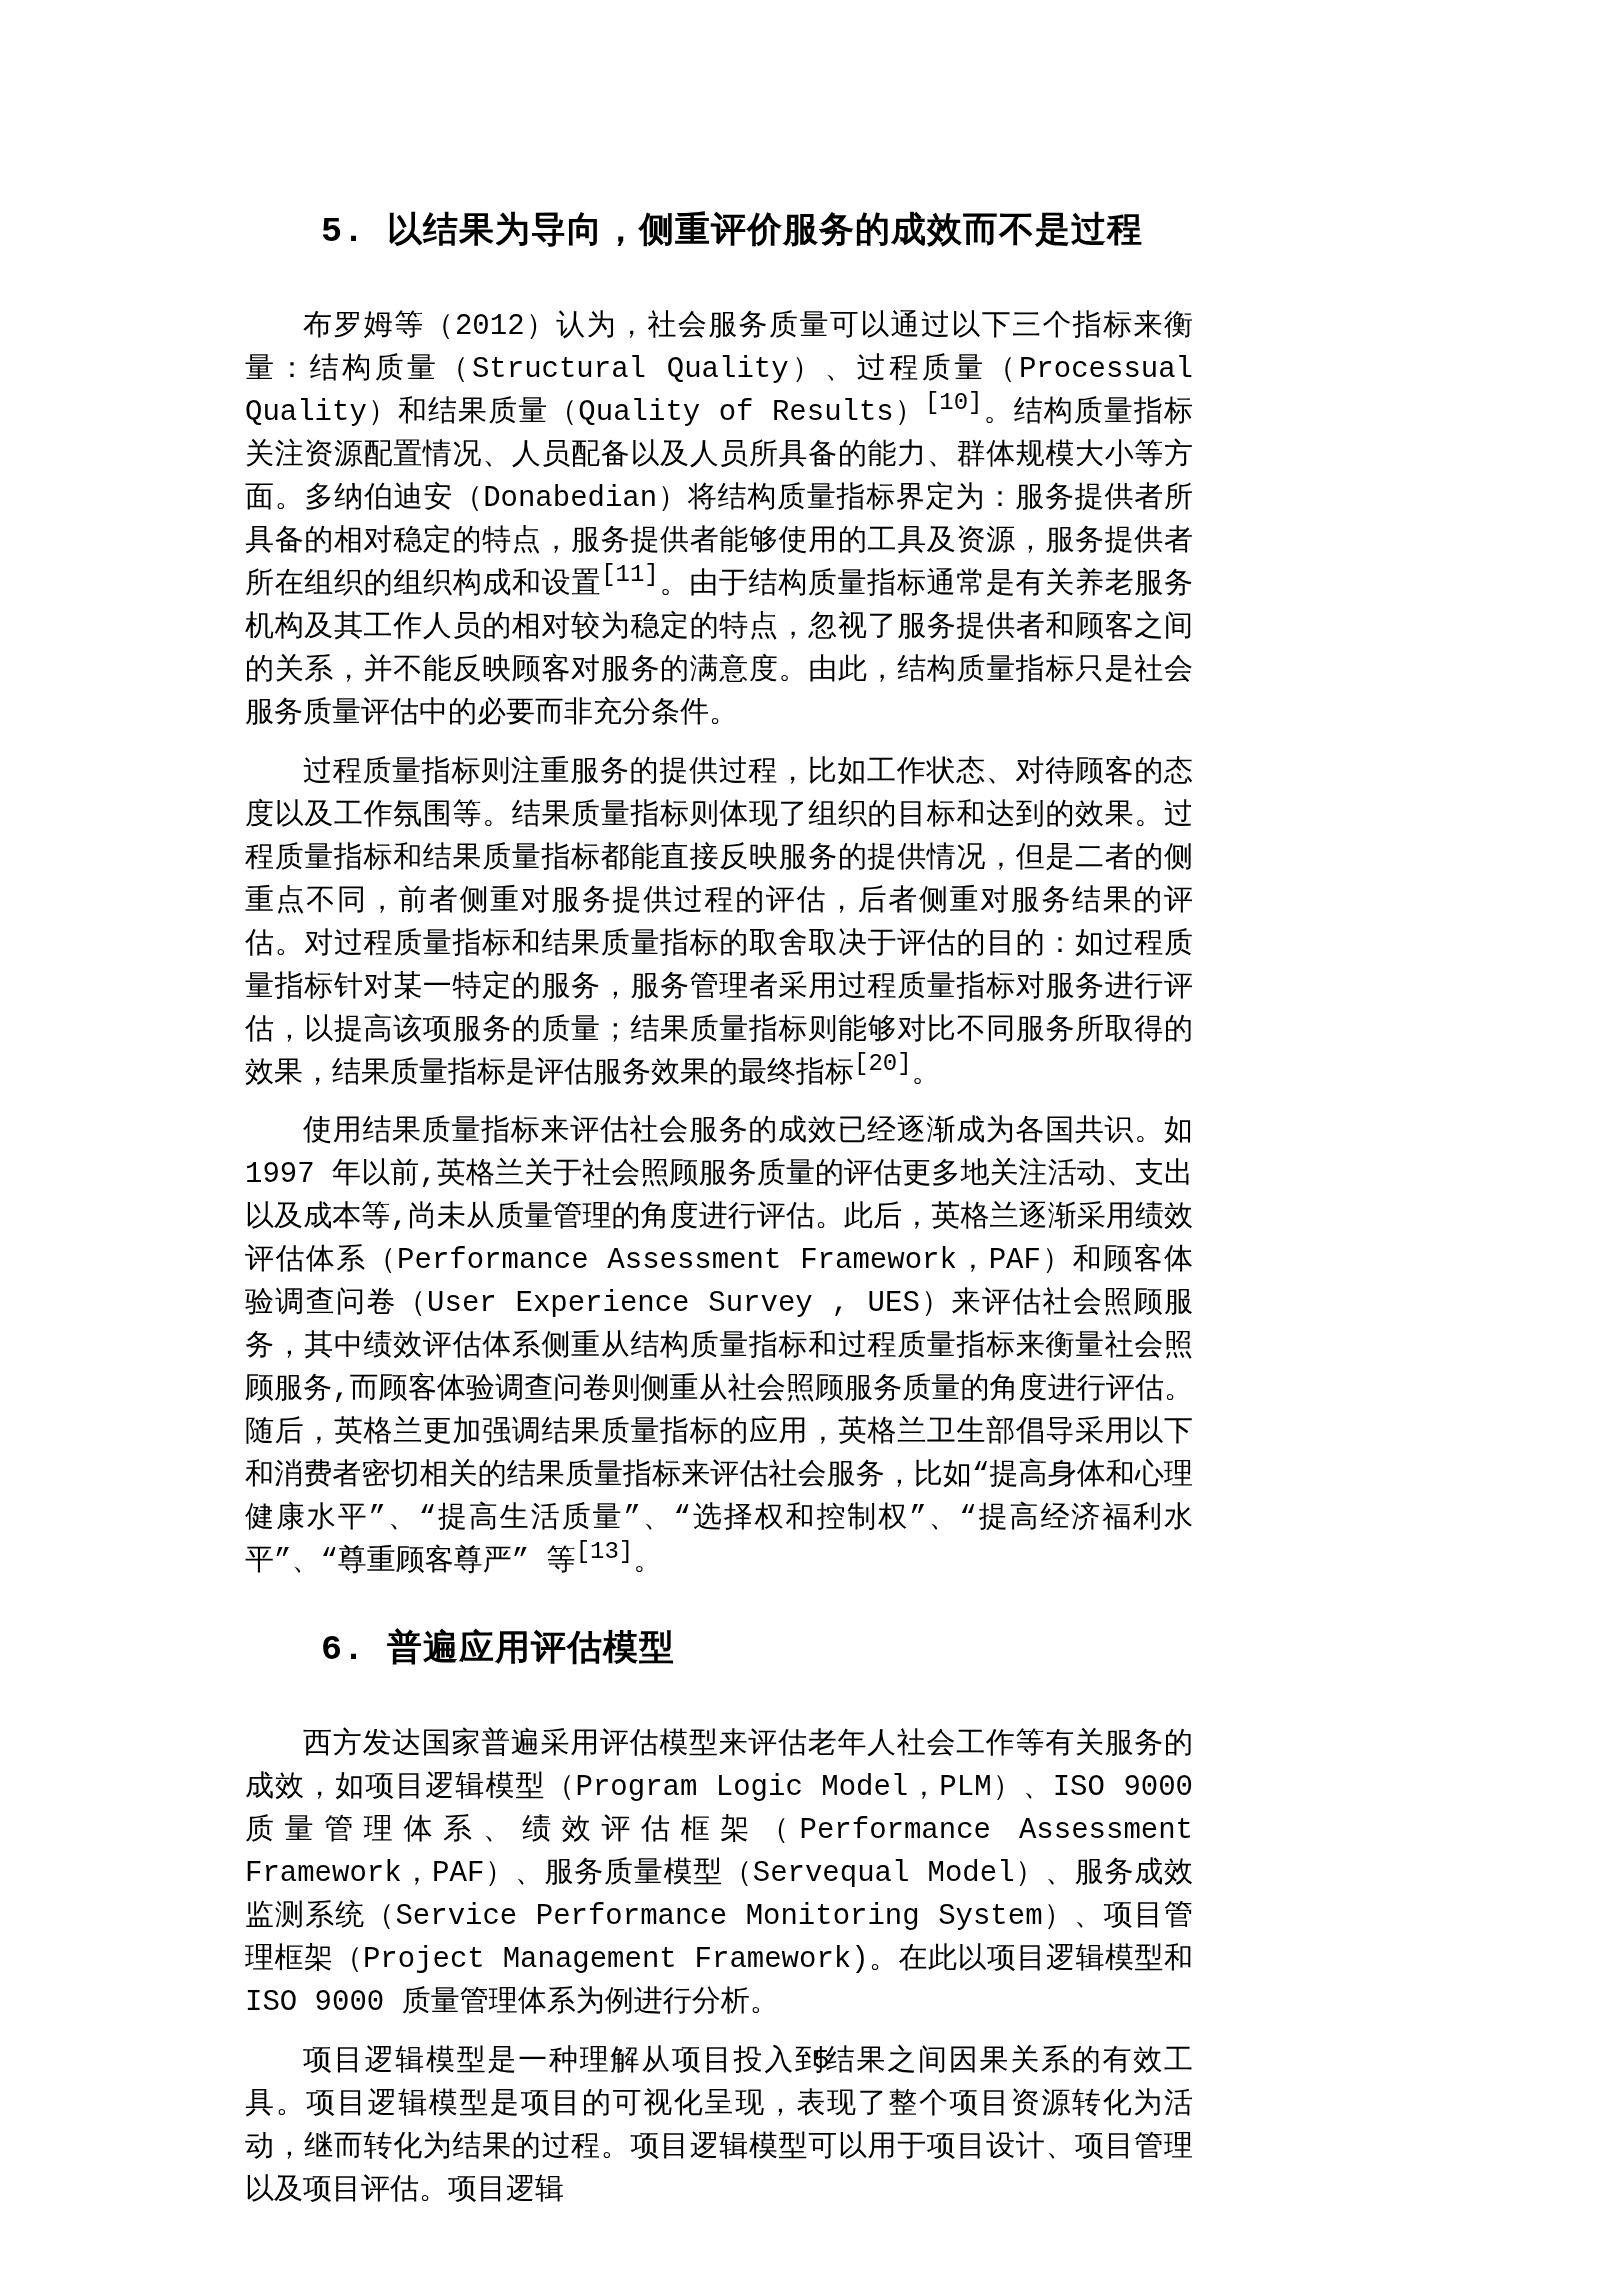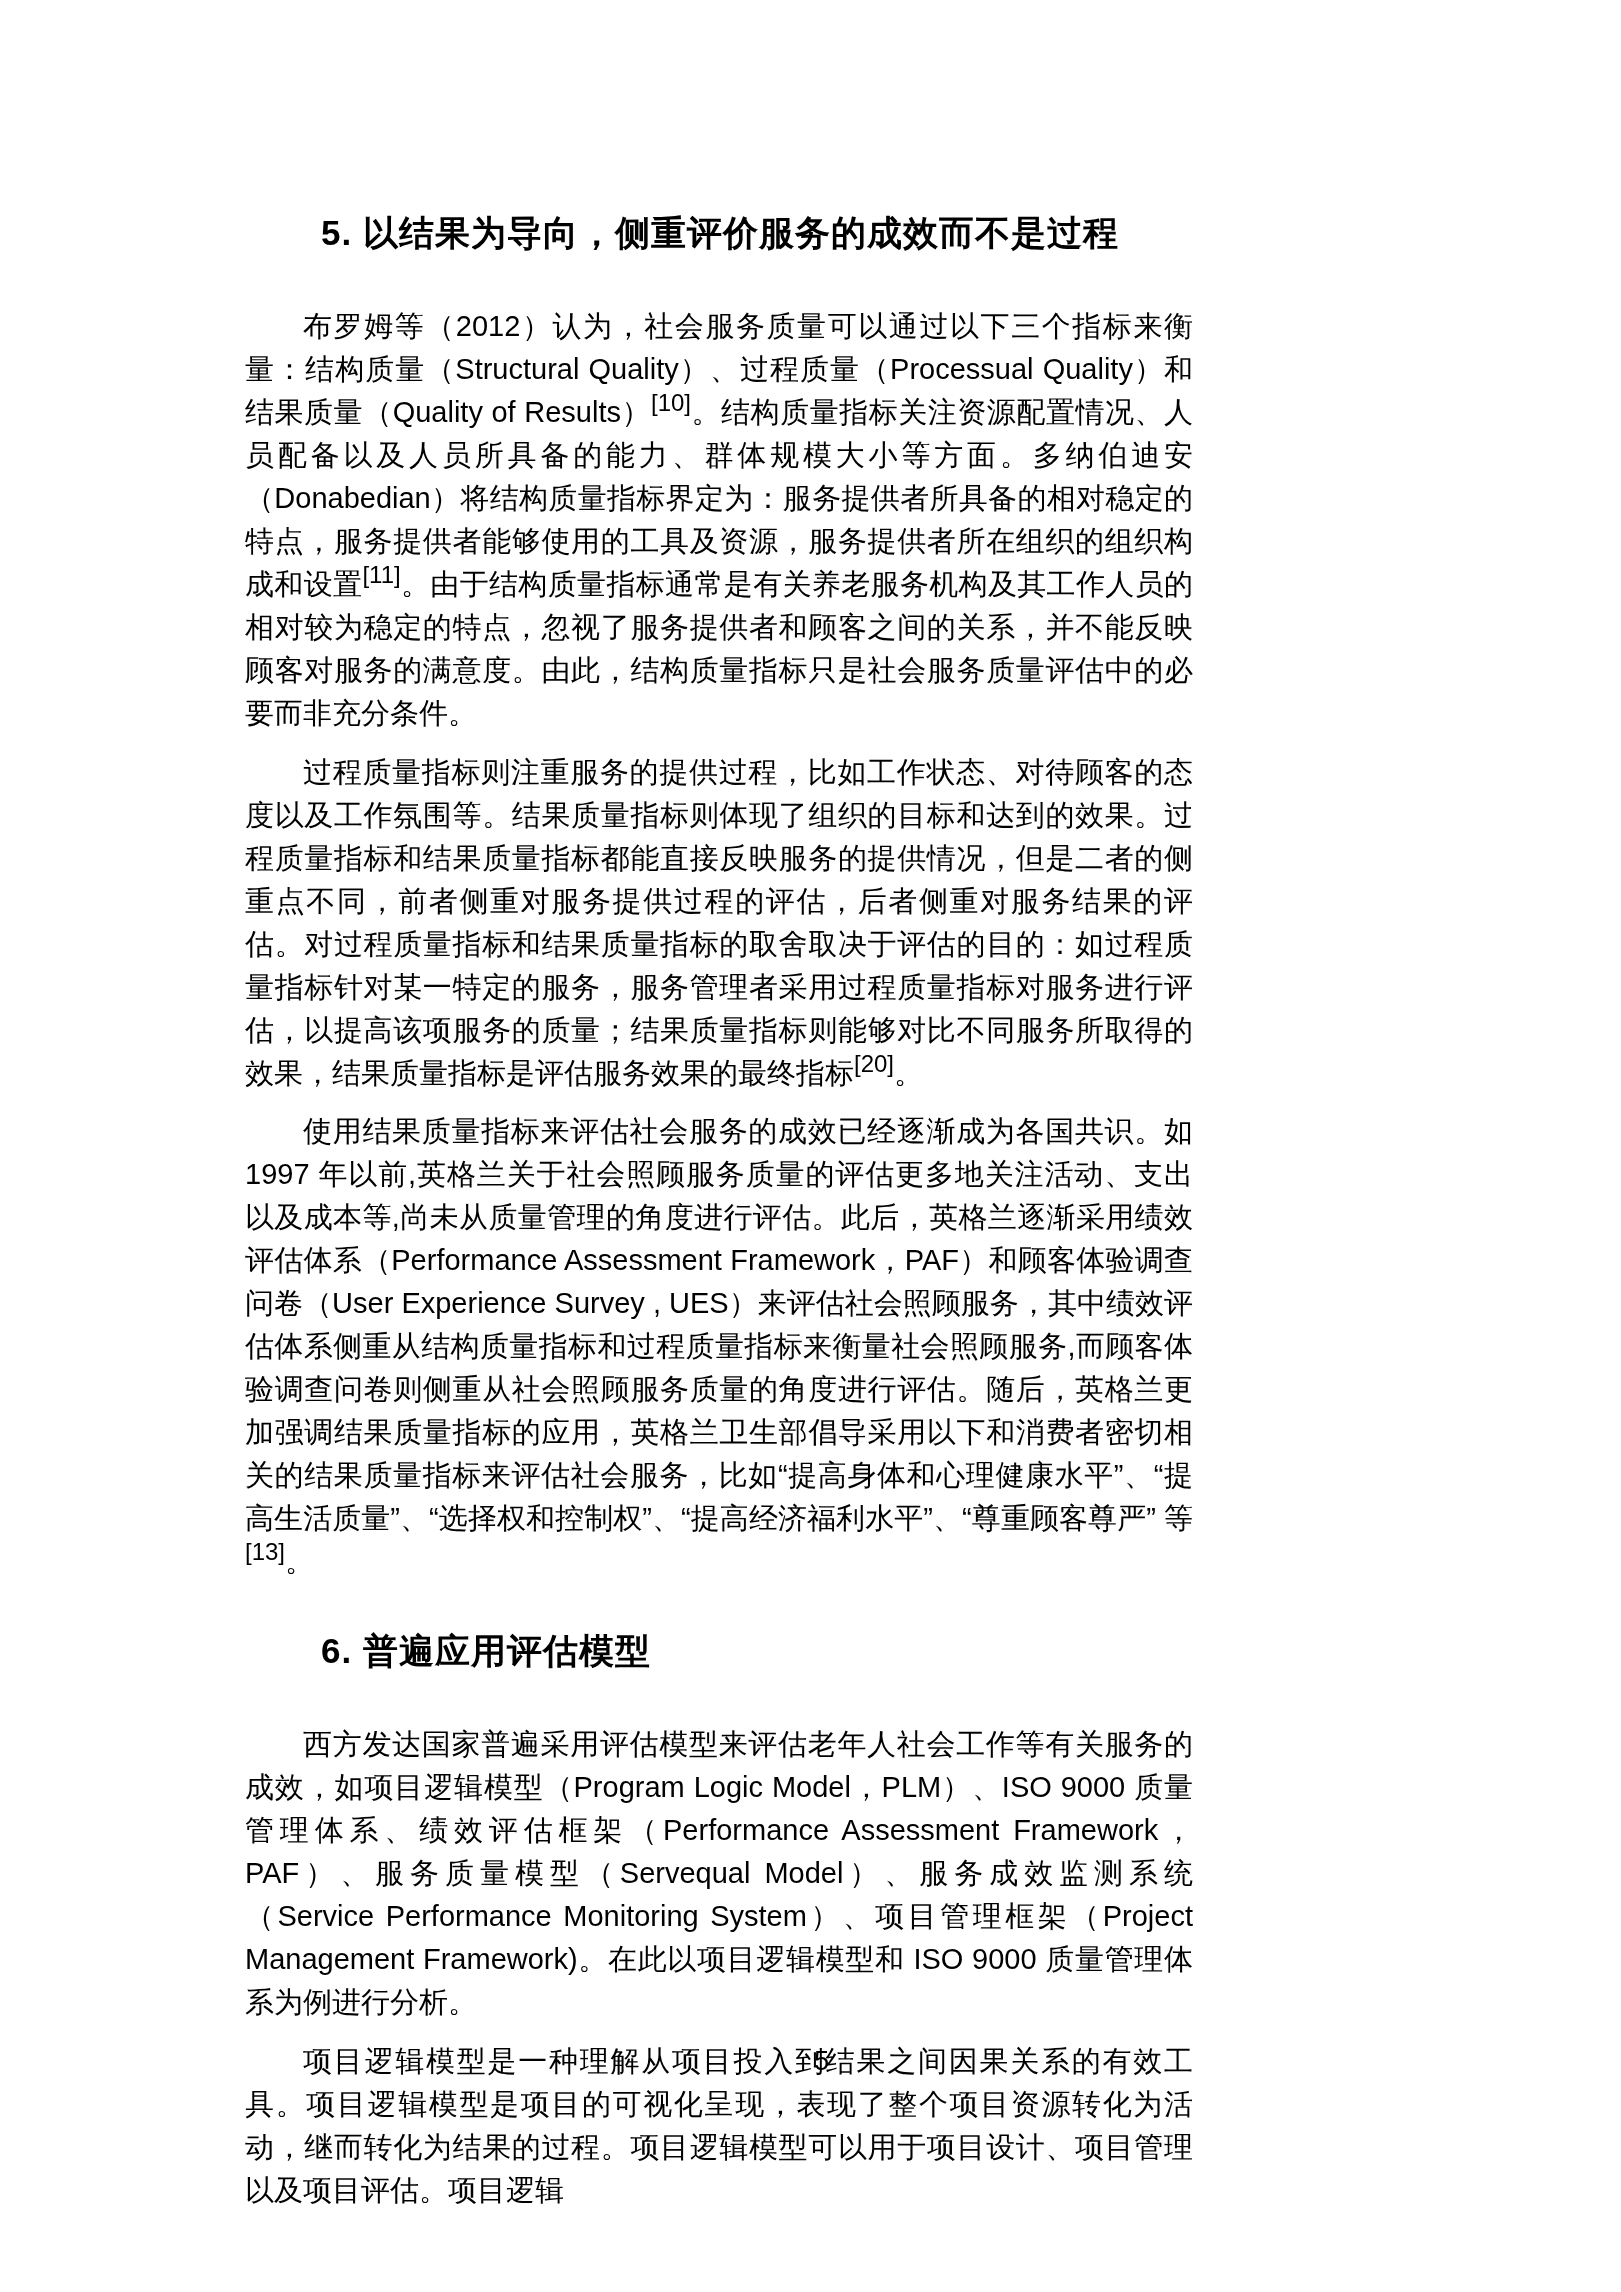--- a/index.html
+++ b/index.html
@@ -7,21 +7,21 @@
     padding: 0;
     background: #ffffff;
   }
   .page {
     position: relative;
     width: 1416px;
     height: 2293px;
     background: #ffffff;
     box-sizing: border-box;
     padding: 211px 223px 0 245px;
-    font-family: Liberation Sans, sans-serif;
+    font-family: Liberation Mono, monospace;
     color: #000000;
     overflow: hidden;
   }
   .section-heading {
     font-size: 35px;
     font-weight: bold;
     line-height: 43px;
     margin: 0 0 51px 76px;
     letter-spacing: 1px;
   }

